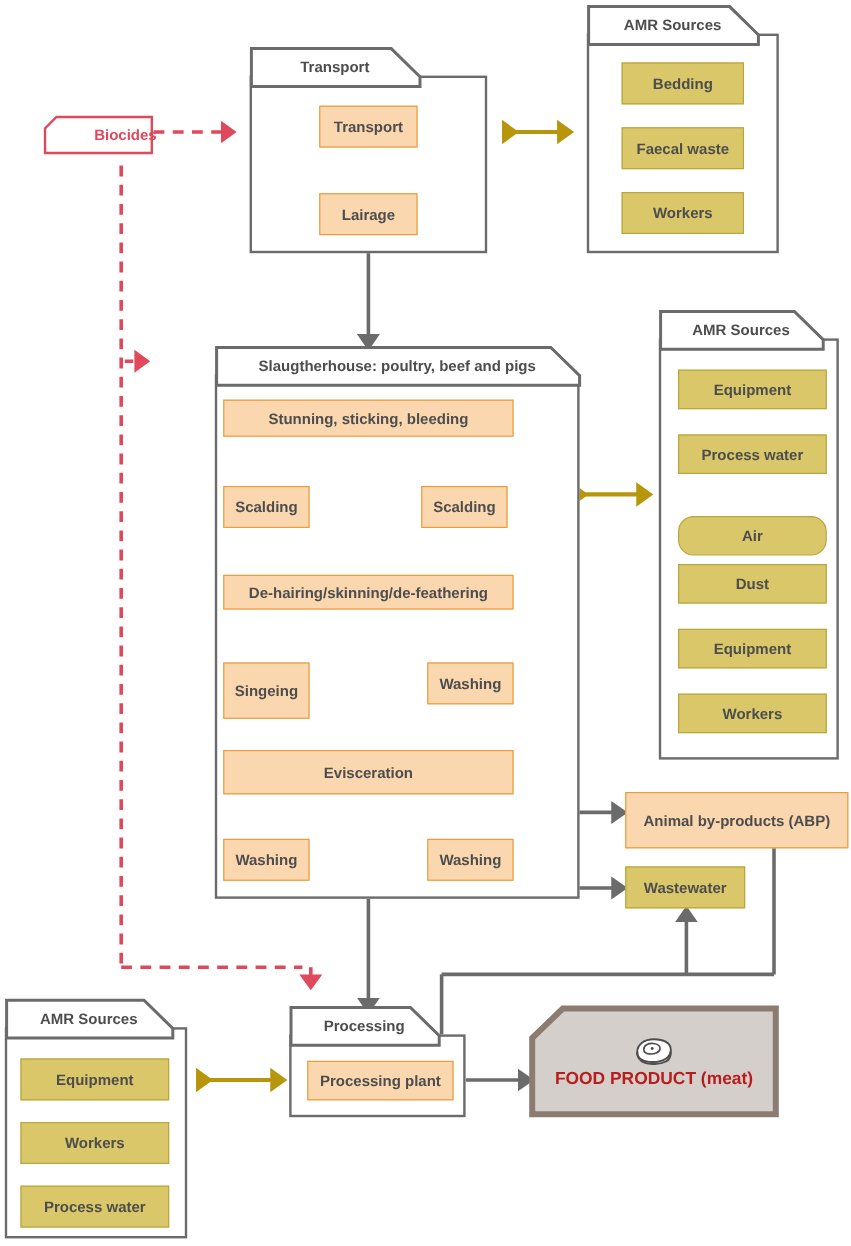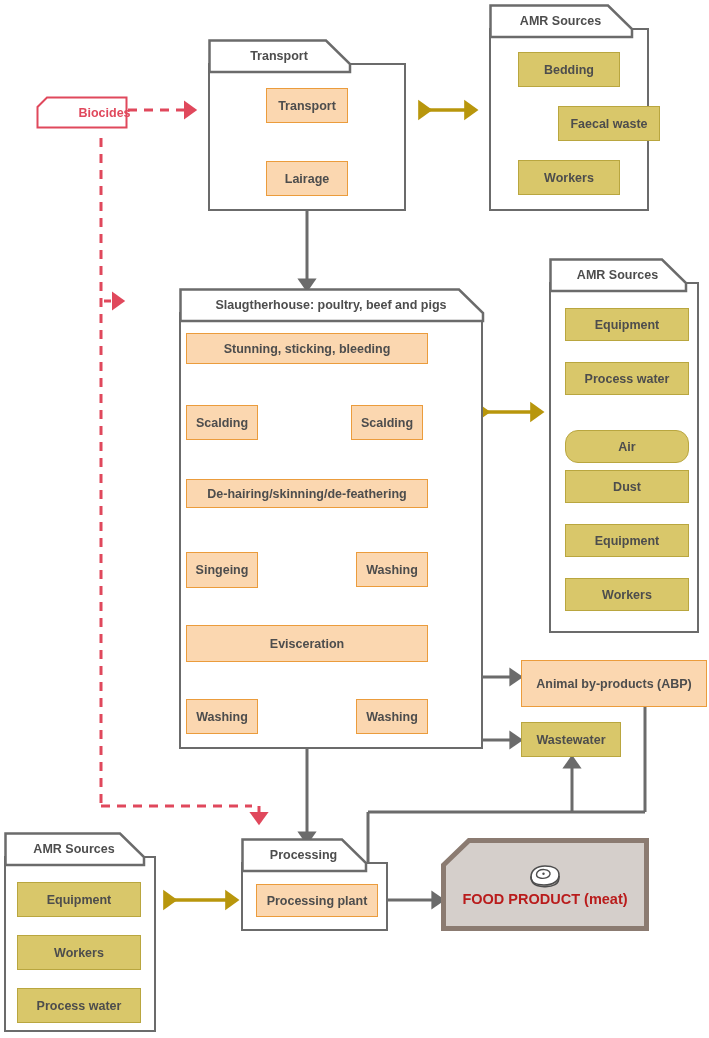--- a/index.html
+++ b/index.html
@@ -184,21 +184,21 @@
       <path d="M1.5,33 L1.5,1.5 L119,1.5 L143,25 L143,33 Z" fill="#ffffff" stroke="#6b6b6b" stroke-width="2.5"></path>
     </svg>
     <div class="tab" style="width:143px;height:34px;justify-content:center;font-size:12.5px;background:transparent;">
       <span class="tablabel">AMR Sources</span>
     </div>
     <div class="body" style="top:24px;width:160px;height:183px;"></div>
   </div>
   <div class="node-gold" style="left:518px;top:52px;width:102px;height:35px;font-size:12.5px;">
     <span>Bedding</span>
   </div>
-  <div class="node-gold" style="left:518px;top:106px;width:102px;height:35px;font-size:12.5px;margin-left:40px;">
+  <div class="node-gold" style="left:518px;top:106px;width:102px;height:35px;font-size:12.5px;">
     <span>Faecal waste</span>
   </div>
   <div class="node-gold" style="left:518px;top:160px;width:102px;height:35px;font-size:12.5px;">
     <span>Workers</span>
   </div>
 
   <div class="folder" style="left:159px;top:288px;width:304px;height:461px;margin-left:20px;">
     <svg class="tabshape" width="310" height="34" viewBox="0 0 310 34">
       <path d="M1.5,33 L1.5,1.5 L280,1.5 L304,25 L304,33 Z" fill="#ffffff" stroke="#6b6b6b" stroke-width="2.5"></path>
     </svg>
@@ -213,21 +213,21 @@
   </div>
   <div class="node-orange" style="left:186px;top:405px;width:72px;height:35px;font-size:12.5px;">
     <span>Scalding</span>
   </div>
   <div class="node-orange" style="left:351px;top:405px;width:72px;height:35px;font-size:12.5px;">
     <span>Scalding</span>
   </div>
   <div class="node-orange" style="left:186px;top:479px;width:242px;height:29px;font-size:12.5px;">
     <span>De-hairing/skinning/de-feathering</span>
   </div>
-  <div class="node-orange" style="left:186px;top:552px;width:72px;height:36px;font-size:12.5px;">
+  <div class="node-orange" style="left:186px;top:552px;width:72px;height:47px;font-size:12.5px;">
     <span>Singeing</span>
   </div>
   <div class="node-orange" style="left:356px;top:552px;width:72px;height:35px;font-size:12.5px;">
     <span>Washing</span>
   </div>
   <div class="node-orange" style="left:186px;top:625px;width:242px;height:37px;font-size:12.5px;">
     <span>Evisceration</span>
   </div>
   <div class="node-orange" style="left:186px;top:699px;width:72px;height:35px;font-size:12.5px;">
     <span>Washing</span>

